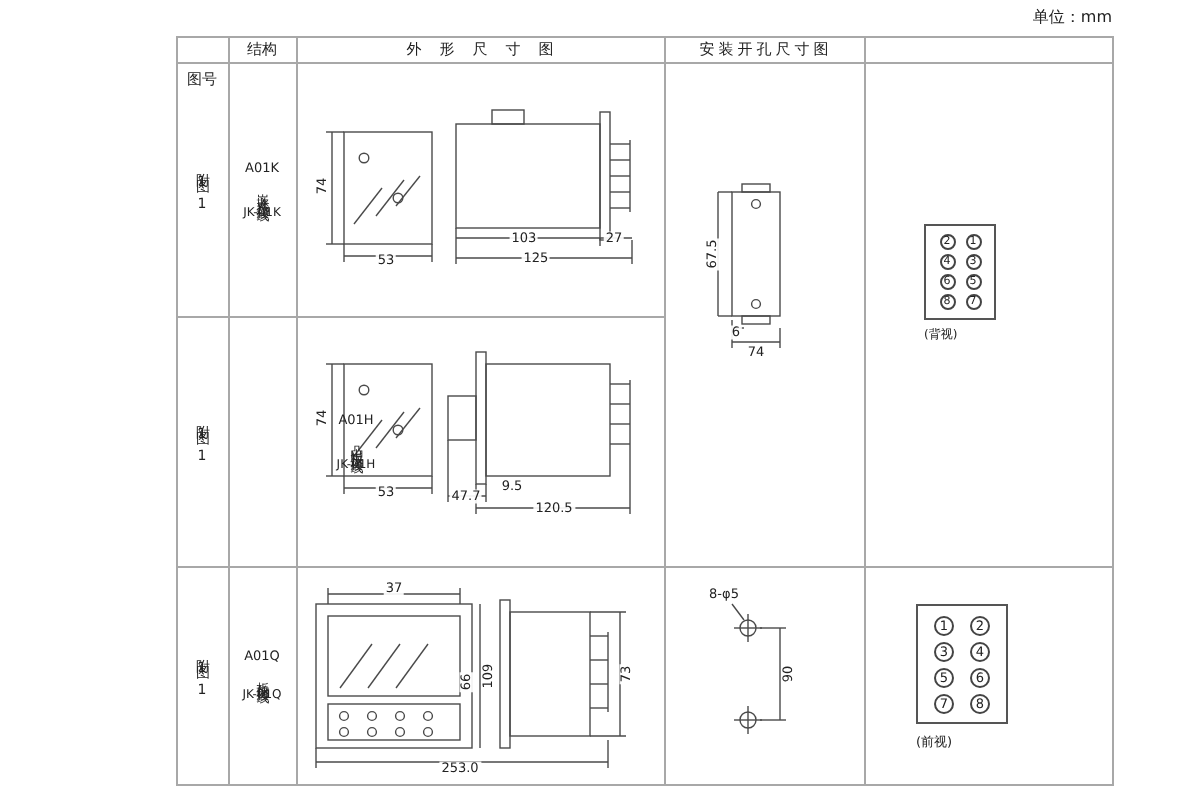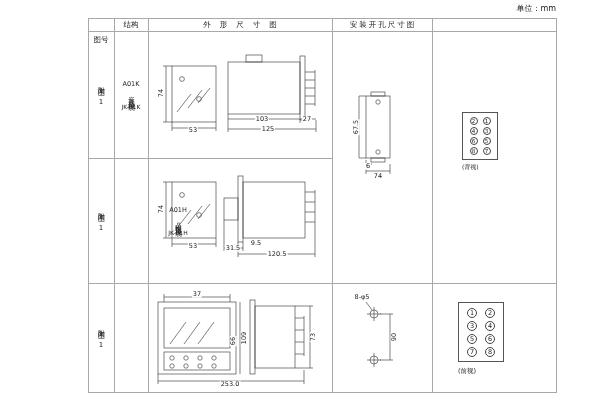--- a/index.html
+++ b/index.html
@@ -192,30 +192,35 @@
   <div class="cell struct" style="left:114px;top:31px;width:34px;height:127px;">
     <span class="model">A01K</span>
     <span class="desc">嵌入式后接线</span>
     <span class="code">JK-01K</span>
   </div>
   <div class="cell struct" style="left:114px;top:158px;width:34px;height:125px;margin-left:47px;">
     <span class="model">A01H</span>
     <span class="desc">凸出板后接线</span>
     <span class="code">JK-01H</span>
   </div>
+  <div class="cell struct" style="left:114px;top:283px;width:34px;height:109px;">
+    <span class="model">A01Q</span>
+    <span class="desc">板前接线</span>
+    <span class="code">JK-01Q</span>
+  </div>
 
   <div class="lbl v" style="left:161px;top:93px;">74</div>
   <div class="lbl" style="left:193px;top:130px;">53</div>
   <div class="lbl" style="left:262px;top:119px;">103</div>
   <div class="lbl" style="left:307px;top:119px;">27</div>
   <div class="lbl" style="left:268px;top:129px;">125</div>
 
   <div class="lbl v" style="left:161px;top:209px;">74</div>
   <div class="lbl" style="left:193px;top:246px;">53</div>
-  <div class="lbl" style="left:233px;top:248px;">31.5</div>
+  <div class="lbl" style="left:233px;top:248px;">47.7</div>
   <div class="lbl" style="left:256px;top:243px;">9.5</div>
   <div class="lbl" style="left:277px;top:254px;">120.5</div>
 
   <div class="lbl" style="left:197px;top:294px;">37</div>
   <div class="lbl v" style="left:244px;top:338px;">109</div>
   <div class="lbl v" style="left:233px;top:341px;">66</div>
   <div class="lbl v" style="left:313px;top:337px;">73</div>
   <div class="lbl" style="left:230px;top:384px;">253.0</div>
 
   <div class="lbl v" style="left:356px;top:127px;">67.5</div>

